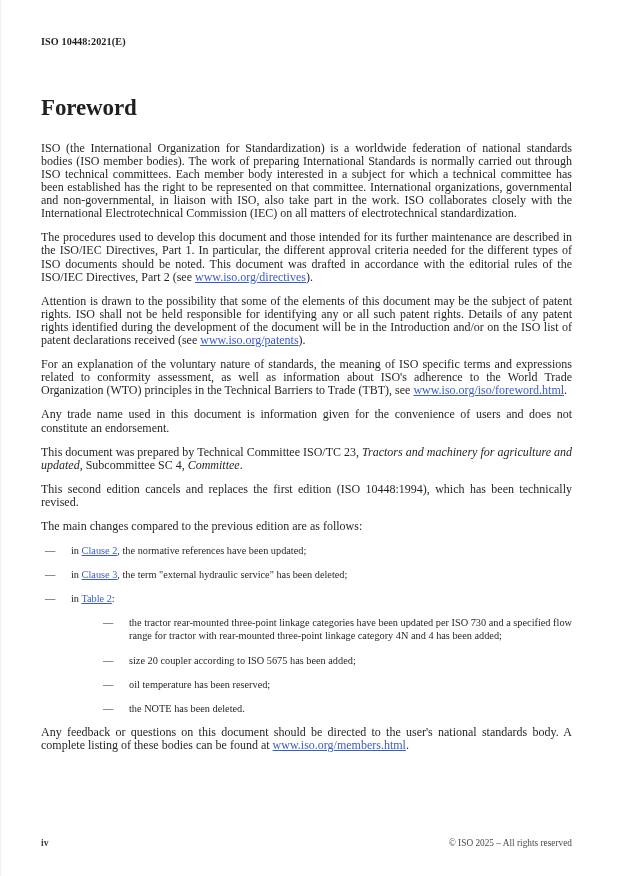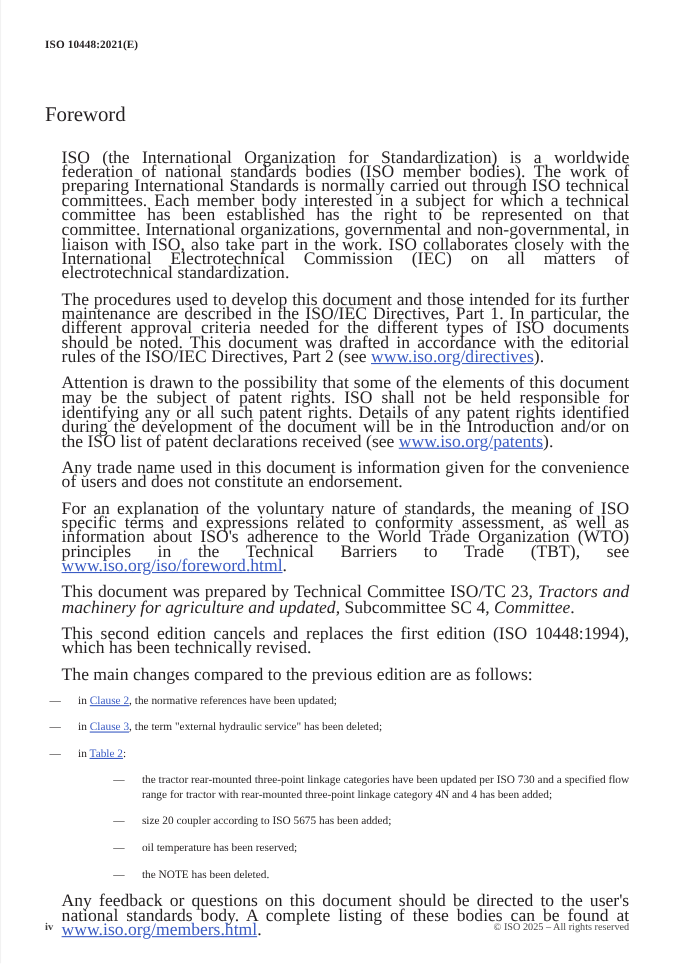--- a/index.html
+++ b/index.html
@@ -25,31 +25,31 @@
     overflow: hidden;
   }
   .doc-ref {
     font-size: 10.2px;
     font-weight: bold;
     letter-spacing: 0.01em;
     margin: 0 0 46px 0;
     line-height: 1.2;
   }
   .foreword-heading {
-    font-size: 19px;
-    font-weight: normal;
+    font-size: 23px;
+    font-weight: bold;
     margin: 0 0 20px 0;
     line-height: 1.2;
     letter-spacing: -0.005em;
   }
   p.body-par {
-    font-size: 16px;
+    font-size: 12px;
     line-height: 13.1px;
     text-align: justify;
-    margin: 0 0 11px 15px;
+    margin: 0 0 11px 0;
     hyphens: none;
   }
   a.doclink {
     color: #3b5cc4;
     text-underline-offset: 1px;
   }
   em {
     font-style: italic;
   }
   ul.dashlist {
@@ -116,23 +116,23 @@
   <div class="doc-ref">ISO 10448:2021(E)</div>
 
   <h1 class="foreword-heading">Foreword</h1>
 
   <p class="body-par">ISO (the International Organization for Standardization) is a worldwide federation of national standards bodies (ISO member bodies). The work of preparing International Standards is normally carried out through ISO technical committees. Each member body interested in a subject for which a technical committee has been established has the right to be represented on that committee. International organizations, governmental and non-governmental, in liaison with ISO, also take part in the work. ISO collaborates closely with the International Electrotechnical Commission (IEC) on all matters of electrotechnical standardization.</p>
 
   <p class="body-par"><span>The procedures used to develop this document and those intended for its further maintenance are described in the ISO/IEC Directives, Part 1. In particular, the different approval criteria needed for the different types of ISO documents should be noted. This document was drafted in accordance with the editorial rules of the ISO/IEC Directives, Part 2 (see </span><a class="doclink" href="#">www.iso.org/directives</a><span>).</span></p>
 
   <p class="body-par"><span>Attention is drawn to the possibility that some of the elements of this document may be the subject of patent rights. ISO shall not be held responsible for identifying any or all such patent rights. Details of any patent rights identified during the development of the document will be in the Introduction and/or on the ISO list of patent declarations received (see </span><a class="doclink" href="#">www.iso.org/patents</a><span>).</span></p>
 
+  <p class="body-par"><span>For an explanation of the voluntary nature of standards, the meaning of ISO specific terms and expressions related to conformity assessment, as well as information about ISO's adherence to the World Trade Organization (WTO) principles in the Technical Barriers to Trade (TBT), see </span><a class="doclink" href="#">www.iso.org/iso/foreword.html</a><span>.</span></p>
+
   <p class="body-par">Any trade name used in this document is information given for the convenience of users and does not constitute an endorsement.</p>
-
-  <p class="body-par"><span>For an explanation of the voluntary nature of standards, the meaning of ISO specific terms and expressions related to conformity assessment, as well as information about ISO's adherence to the World Trade Organization (WTO) principles in the Technical Barriers to Trade (TBT), see </span><a class="doclink" href="#">www.iso.org/iso/foreword.html</a><span>.</span></p>
 
   <p class="body-par"><span>This document was prepared by Technical Committee ISO/TC 23, </span><em>Tractors and machinery for agriculture and updated</em><span>, Subcommittee SC 4, </span><em>Committee</em><span>.</span></p>
 
   <p class="body-par">This second edition cancels and replaces the first edition (ISO 10448:1994), which has been technically revised.</p>
 
   <p class="body-par">The main changes compared to the previous edition are as follows:</p>
 
   <ul class="dashlist level1">
     <li>
       <span class="dash">—</span><span>in </span><a class="doclink" href="#">Clause 2</a><span>, the normative references have been updated;</span>

